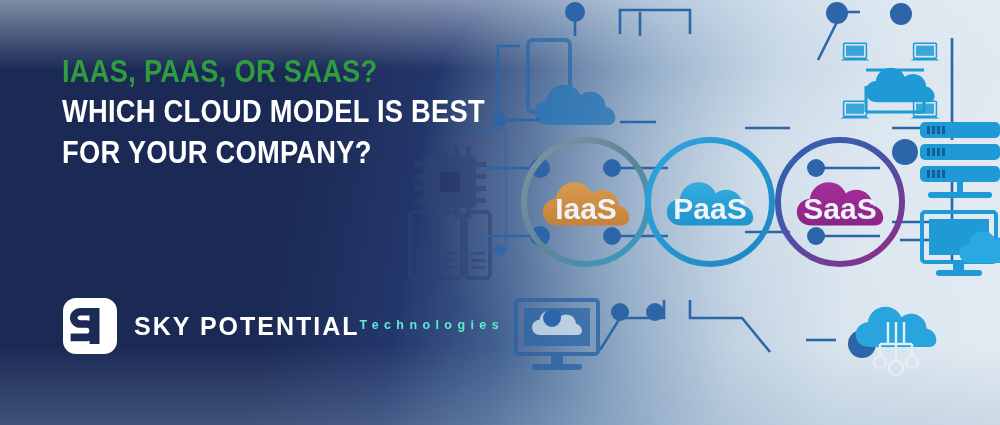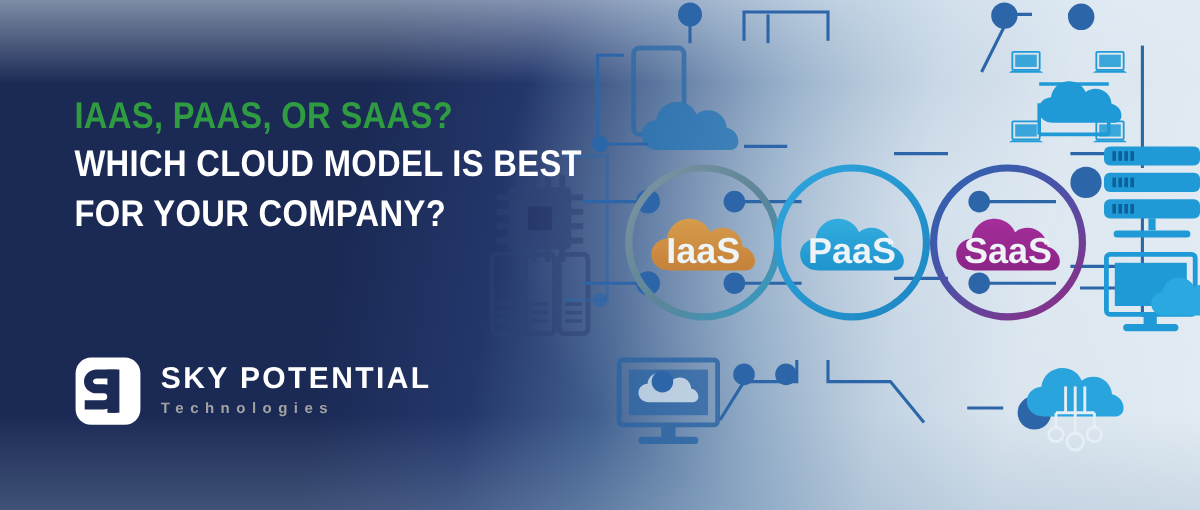--- a/index.html
+++ b/index.html
@@ -38,21 +38,21 @@
   .bg-botfade{
     position:absolute;left:0;right:0;bottom:0;height:80px;
     background:linear-gradient(0deg, rgba(150,175,200,.30), rgba(150,175,200,0));
     pointer-events:none;
   }
   
   .art{position:absolute;inset:0;text-decoration:underline;}
   .art svg{display:block;width:1000px;height:425px;}
   
   .textblock{
-    position:absolute;left:62px;top:77px;width:420px;
+    position:absolute;left:62px;top:52px;width:420px;
   }
   .headline{
     margin:0;
     font-family:"Liberation Sans Narrow","Liberation Sans",sans-serif;
     font-weight:bold;
     font-size:31px;
     line-height:1.30;
     letter-spacing:.3px;
     text-transform:uppercase;
     color:#ffffff;
@@ -63,27 +63,27 @@
   .headline .l1{color:#2f9c41;display:block;}
   .headline .l2{color:#ffffff;display:block;}
   .headline .l3{color:#ffffff;display:block;}
 
   
   .logo{
     position:absolute;left:62px;top:297px;
     display:flex;align-items:center;gap:16px;
   }
   .logo-mark{width:56px;height:58px;flex:none;}
-  .logo-words{display:flex;flex-direction:column;justify-content:center;}
+  .logo-words{display:flex;flex-direction:row;justify-content:center;}
   .logo-name{
     color:#ffffff;font-weight:bold;font-size:25px;letter-spacing:2.0px;
     line-height:1.05;font-family:"Liberation Sans",sans-serif;
   }
   .logo-sub{
-    color:#a3a3a3;font-size:12.5px;letter-spacing:5.4px;
+    color:#5eead4;font-size:12.5px;letter-spacing:5.4px;
     font-weight:bold;line-height:1.6;margin-top:2px;
     font-family:"Liberation Sans",sans-serif;
   }
   
   .cloud-label{
     font-family:"Liberation Sans",sans-serif;
     font-weight:bold;
     fill:#eef3f7;
   }
 </style>

